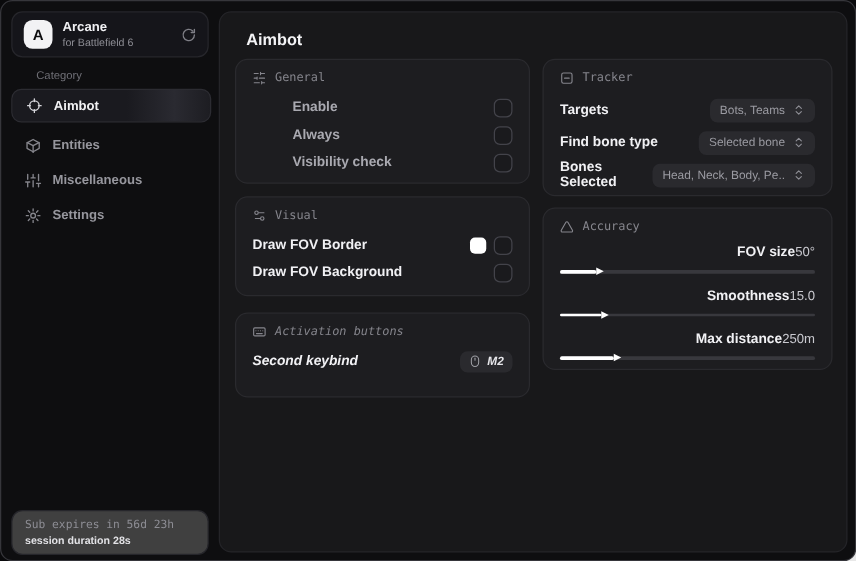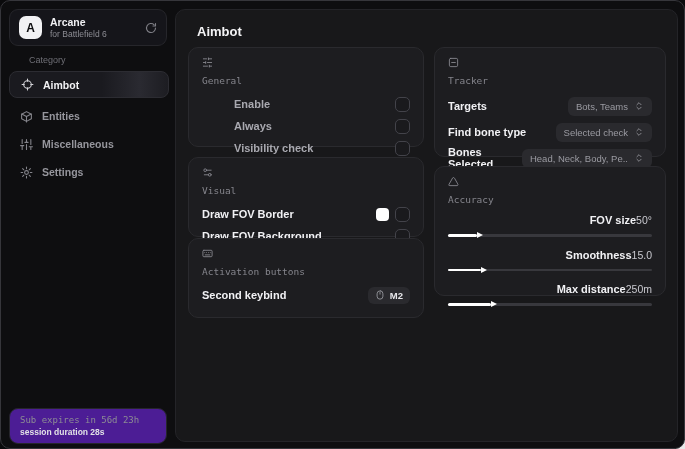--- a/index.html
+++ b/index.html
@@ -26,40 +26,40 @@
   .menu { position:absolute; left:8px; top:70px; width:160px; }
   .menu-item { height:28px; display:flex; align-items:center; gap:9px; padding:0 11px;
                border-radius:8px; color:#96969d; font-size:10.5px; font-weight:600; cursor:default; }
   .menu-item .mi-icon { display:flex; color:#85858c; }
   .menu-item.selected { height:27px; margin-bottom:4px; color:#f2f2f4;
       background:linear-gradient(90deg,#1a1a1f 0%,#1a1a1f 58%,#2a2a31 82%,#1d1d22 100%);
       border:1px solid #2c2c32; }
   .menu-item.selected .mi-icon { color:#d5d5da; }
 
   .footer-card { position:absolute; left:8px; top:407px; width:158px; height:36px;
-                 background:#4c1d95; border:1px solid #26262b; border-radius:9px;
+                 background:#404040; border:1px solid #26262b; border-radius:9px;
                  display:flex; flex-direction:column; justify-content:center; gap:2px; padding:0 10px; }
   .footer-line1 { font-family:"DejaVu Sans Mono", monospace; font-size:9px; color:#8d8d94; }
   .footer-line2 { font-size:8.5px; font-weight:bold; color:#e2e2e6; }
 
   
   .panel { position:absolute; left:174px; top:8px; width:503px; height:433px;
            background:#18181a; border:1px solid #242428; border-radius:10px; }
   .page-title { position:absolute; left:21px; top:14px; color:#f4f4f6; font-size:13px; font-weight:bold; }
 
   .card { position:absolute; background:#1d1d20; border:1px solid #2a2a2e; border-radius:10px;
           padding:9px 13px 10px; }
   .card-general    { left:12px;  top:37px;  width:236px; height:100px; }
   .card-visual     { left:12px;  top:147px; width:236px; height:80px; }
-  .card-activation { left:12px;  top:228px; width:236px; height:80px; }
+  .card-activation { left:12px;  top:240px; width:236px; height:68px;font-style:italic; }
   .card-tracker    { left:258px; top:37px;  width:232px; height:110px; }
   .card-accuracy   { left:258px; top:156px; width:232px; height:130px; }
 
-  .card-header { display:flex; align-items:flex-start; gap:7px; color:#85858c;
-                 font-family:"DejaVu Sans Mono", monospace; font-size:9.5px; margin-bottom:7px;flex-direction:column; }
+  .card-header { display:flex; align-items:flex-end; gap:7px; color:#85858c;
+                 font-family:"DejaVu Sans Mono", monospace; font-size:9.5px; margin-bottom:7px; }
   .card-header .ch-icon { display:flex; }
 
   .row { height:22px; display:flex; align-items:center; justify-content:space-between; }
   .row-t { height:26px; }
   .lbl-dim { color:#a9a9b0; font-size:11px; font-weight:700;margin-left:32px; }
   .lbl { color:#f1f1f4; font-size:11px; font-weight:bold; }
 
   .checkbox { width:15px; height:15px; border:1.5px solid #43434a; border-radius:5px;
               background:#1a1a1d; }
   .right-group { display:flex; align-items:center; gap:6px; }
@@ -245,21 +245,21 @@
           <span class="dd-icon">
             <svg width="10" height="10" viewBox="0 0 24 24" fill="none" stroke="currentColor" stroke-width="2.2" stroke-linecap="round" stroke-linejoin="round">
               <path d="m7 9 5-5 5 5M7 15l5 5 5-5"></path>
             </svg>
           </span>
         </span>
       </div>
       <div class="row row-t">
         <span class="lbl">Find bone type</span>
         <span class="dropdown">
-          <span class="dd-text">Selected check</span>
+          <span class="dd-text">Selected bone</span>
           <span class="dd-icon">
             <svg width="10" height="10" viewBox="0 0 24 24" fill="none" stroke="currentColor" stroke-width="2.2" stroke-linecap="round" stroke-linejoin="round">
               <path d="m7 9 5-5 5 5M7 15l5 5 5-5"></path>
             </svg>
           </span>
         </span>
       </div>
       <div class="row row-t">
         <span class="lbl">Bones Selected</span>
         <span class="dropdown">

